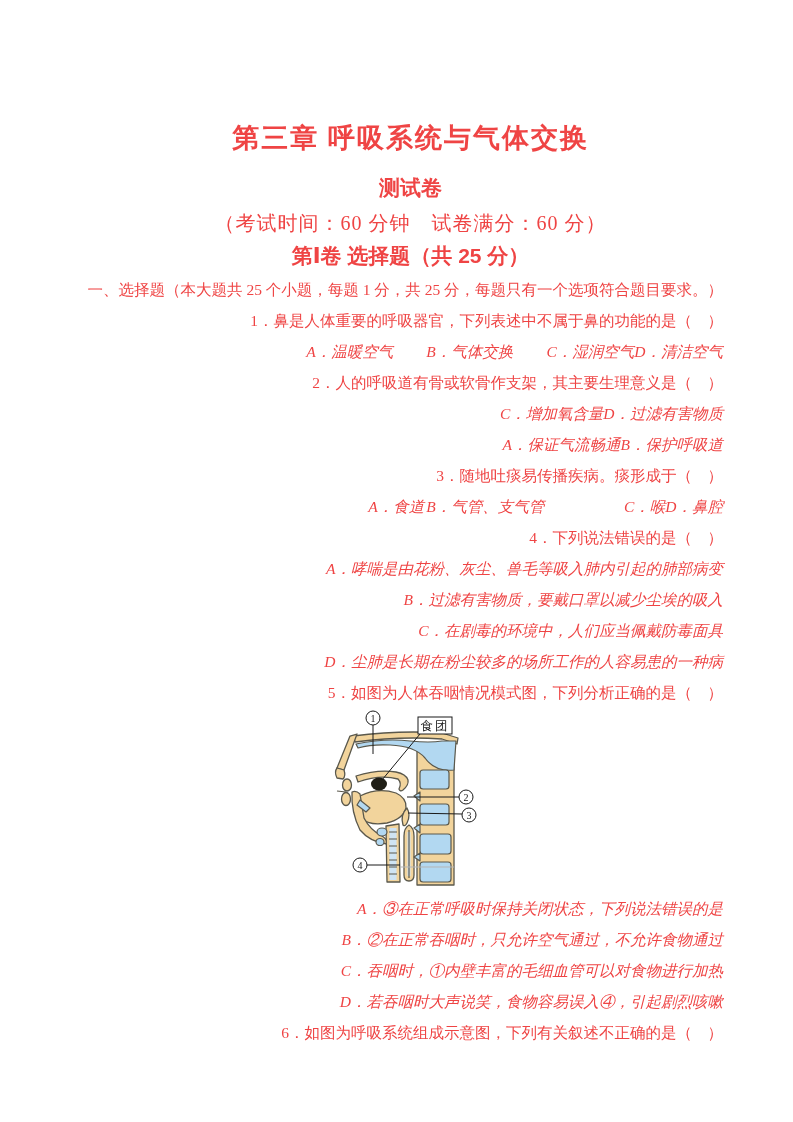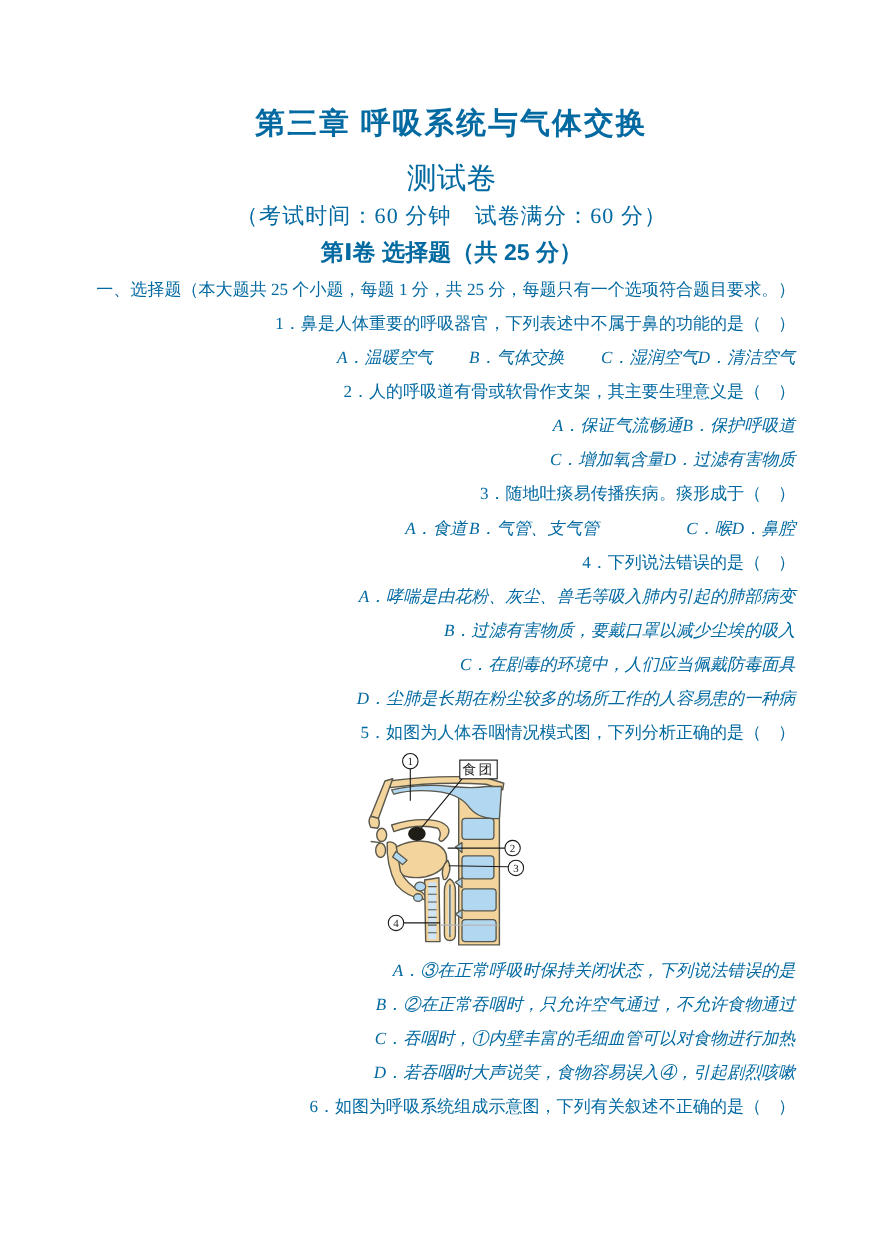--- a/index.html
+++ b/index.html
@@ -1,33 +1,33 @@
 <!DOCTYPE html>
 <html><head>
 <meta charset="utf-8">
 <style>
   html,body{margin:0;padding:0;background:#ffffff;}
   .page{
     position:relative;
     width:793px;height:1122px;
     box-sizing:border-box;
-    padding:94px 70px 0 70px;
+    padding:120px 70px 0 70px;
     background:#ffffff;
     font-family:"Liberation Serif","DejaVu Serif",serif;
-    color:#0369a1;
+    color:#ef4444;
     overflow:hidden;
   }
   .hdr{text-align:center;padding-left:28px;}
   .chapter{
     margin:0;font-size:27px;font-weight:700;
     letter-spacing:2px;line-height:36px;
     font-family:"Liberation Serif","DejaVu Serif",serif;
   }
   .paper-title{
-    margin:18px 0 0 0;font-size:27px;font-weight:400;line-height:28px;
+    margin:18px 0 0 0;font-size:21px;font-weight:700;line-height:28px;
     font-family:"Liberation Sans","DejaVu Sans",sans-serif;
   }
   .exam-info{
     margin:10px 0 1px 0;font-size:20px;line-height:22px;letter-spacing:1px;
   }
   .section-title{
     margin:10px 0 0 0;font-size:21px;font-weight:700;line-height:24px;
     font-family:"Liberation Sans","DejaVu Sans",sans-serif;
   }
   .body{margin-top:6px;font-size:15.5px;}
@@ -60,24 +60,24 @@
 
     <p class="line">一、选择题（本大题共 25 个小题，每题 1 分，共 25 分，每题只有一个选项符合题目要求。）</p>
 
     <p class="line">1．鼻是人体重要的呼吸器官，下列表述中不属于鼻的功能的是（　）</p>
     <p class="line opts">
       <span class="c1">A．温暖空气</span><span class="c2">B．气体交换</span><span class="c3">C．湿润空气</span><span class="c4">D．清洁空气</span>
     </p>
 
     <p class="line">2．人的呼吸道有骨或软骨作支架，其主要生理意义是（　）</p>
     <p class="line opts two">
-      <span class="c1">A．保证气流畅通</span><span class="c4">B．保护呼吸道</span>
+      <span class="c1">C．增加氧含量</span><span class="c4">D．过滤有害物质</span>
     </p>
     <p class="line opts two">
-      <span class="c1">C．增加氧含量</span><span class="c4">D．过滤有害物质</span>
+      <span class="c1">A．保证气流畅通</span><span class="c4">B．保护呼吸道</span>
     </p>
 
     <p class="line">3．随地吐痰易传播疾病。痰形成于（　）</p>
     <p class="line opts">
       <span class="c1">A．食道</span><span class="c2">B．气管、支气管</span><span class="c3">C．喉</span><span class="c4">D．鼻腔</span>
     </p>
 
     <p class="line">4．下列说法错误的是（　）</p>
     <p class="line opts">A．哮喘是由花粉、灰尘、兽毛等吸入肺内引起的肺部病变</p>
     <p class="line opts">B．过滤有害物质，要戴口罩以减少尘埃的吸入</p>

